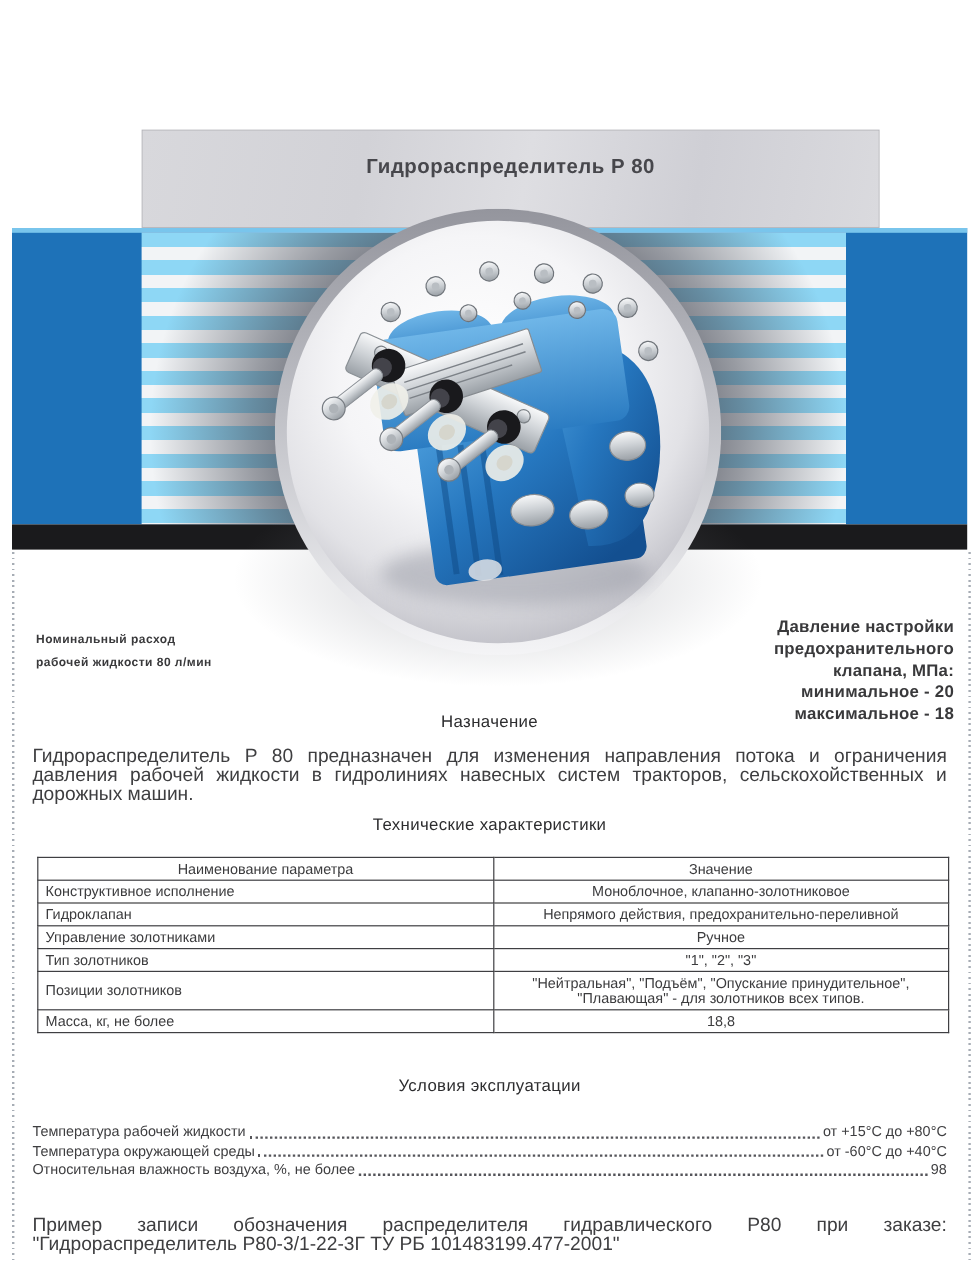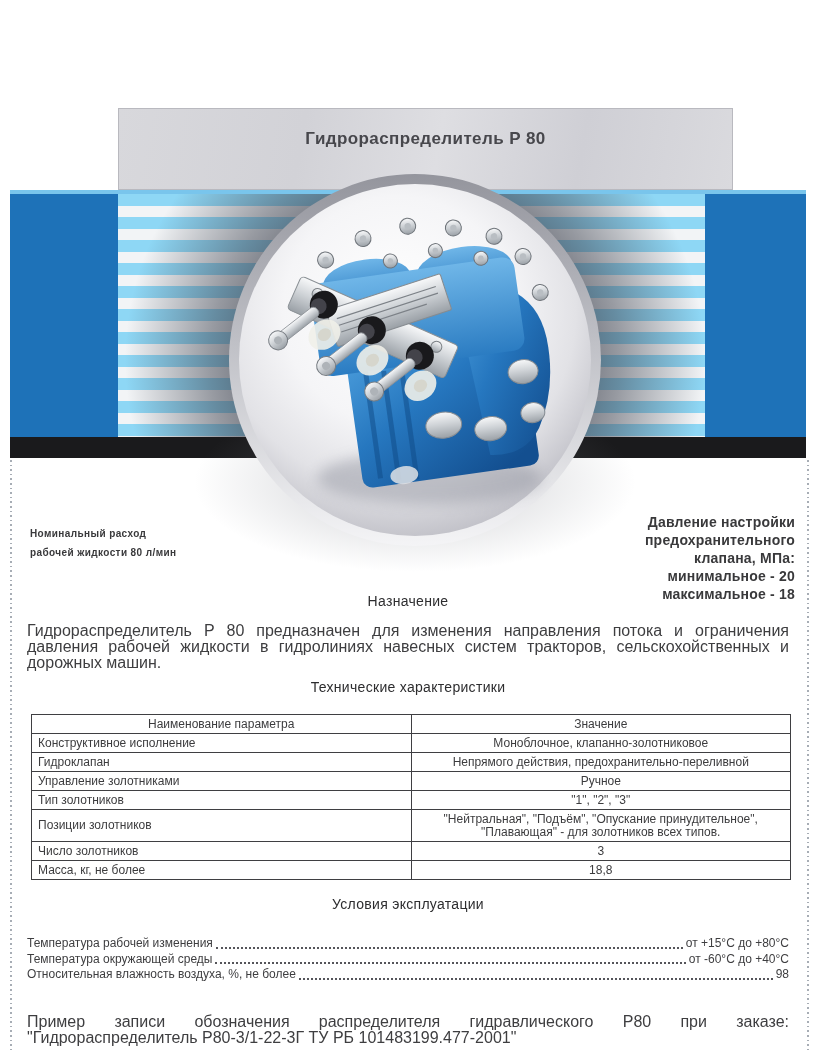--- a/index.html
+++ b/index.html
@@ -247,35 +247,31 @@
       </tr>
       <tr>
         <td class="param">Тип золотников</td>
         <td class="val">"1", "2", "3"</td>
       </tr>
       <tr>
         <td class="param">Позиции золотников</td>
         <td class="val">"Нейтральная", "Подъём", "Опускание принудительное", "Плавающая" - для золотников всех типов.</td>
       </tr>
       <tr>
-        <td class="param">Число золотников</td>
-        <td class="val">3</td>
-      </tr>
-      <tr>
         <td class="param">Масса, кг, не более</td>
         <td class="val">18,8</td>
       </tr>
     </tbody>
   </table>
 
   <h2 class="sec cond-h">Условия эксплуатации</h2>
 
   <div class="conds">
     <div class="cond">
-      <span class="cl">Температура рабочей изменения</span>
+      <span class="cl">Температура рабочей жидкости</span>
       <span class="dots"></span>
       <span class="cv">от +15°С до +80°С</span>
     </div>
     <div class="cond">
       <span class="cl">Температура окружающей среды</span>
       <span class="dots"></span>
       <span class="cv">от -60°С до +40°С</span>
     </div>
     <div class="cond">
       <span class="cl">Относительная влажность воздуха, %, не более</span>

